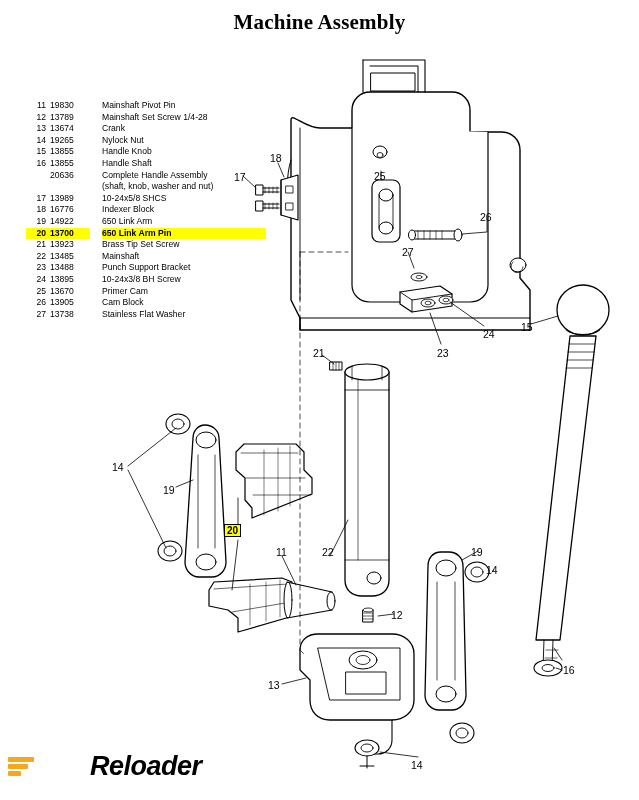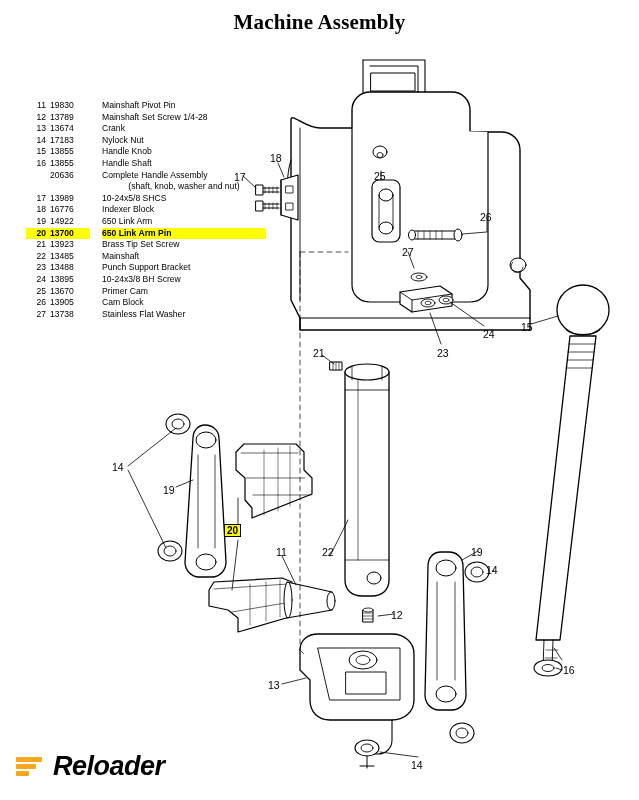--- a/index.html
+++ b/index.html
@@ -62,21 +62,20 @@
   .c-num {
     width: 40px;
     flex: 0 0 auto;
   }
   .c-desc {
     flex: 1 1 auto;
     margin-left: 12px;
   }
   .part-row.cont .c-desc {
     padding-left: 0;
-    text-align: center;
   }
 
   
   .drawing {
     position: absolute;
     left: 0;
     top: 0;
     width: 639px;
     height: 800px;
   }
@@ -93,24 +92,25 @@
     background: #ffff00;
     border: 1px solid #000;
     padding: 0 2px;
     font-weight: bold;
     font-size: 10px;
   }
 
   
   .footer {
     position: absolute;
-    left: 16px;
+    left: 8px;
     bottom: 18px;
     display: flex;
     align-items: flex-end;
+    gap: 45px;
   }
   .logo-mark {
     width: 30px;
     height: 30px;
     position: relative;
     margin-right: 7px;
   }
   .logo-mark span {
     position: absolute;
     left: 0;
@@ -147,21 +147,21 @@
       <span class="c-num">13789</span>
       <span class="c-desc">Mainshaft Set Screw 1/4-28</span>
     </div>
     <div class="part-row">
       <span class="c-item">13</span>
       <span class="c-num">13674</span>
       <span class="c-desc">Crank</span>
     </div>
     <div class="part-row">
       <span class="c-item">14</span>
-      <span class="c-num">17183</span>
+      <span class="c-num">19265</span>
       <span class="c-desc">Nylock Nut</span>
     </div>
     <div class="part-row">
       <span class="c-item">15</span>
       <span class="c-num">13855</span>
       <span class="c-desc">Handle Knob</span>
     </div>
     <div class="part-row">
       <span class="c-item">16</span>
       <span class="c-num">13855</span>

